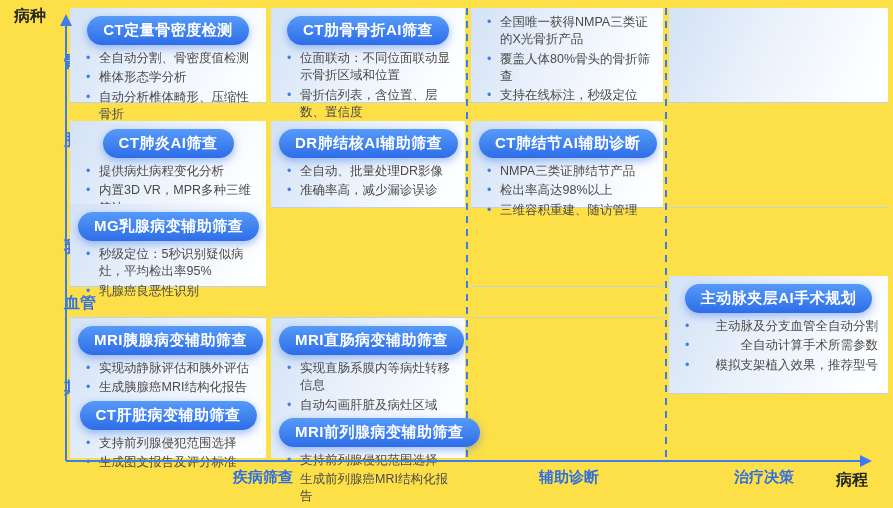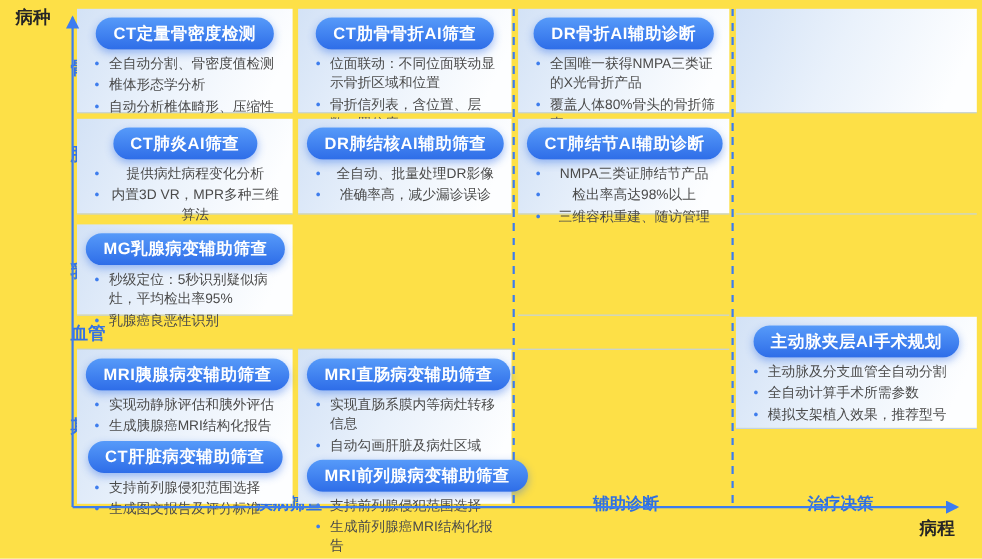--- a/index.html
+++ b/index.html
@@ -10,25 +10,25 @@
   .panel{position:absolute;box-sizing:border-box;padding:4px 8px;}
   .tint{background:linear-gradient(115deg,#d3e2f6 0%,#e9f1fb 42%,#fdfeff 88%);}
   .bb{border-bottom:1px solid #bfd2ea;}
   
   .c1{left:70px;width:196px;}
   .c2{left:271px;width:194px;}
   .c3{left:471px;width:192px;}
   .c4{left:669px;width:219px;}
   
   .r1{top:8px;height:95px;}
-  .r2{top:108px;height:87px;text-align:center;}
+  .r2{top:121px;height:87px;}
   .r3{top:204px;height:83px;}
   .r4{top:287px;height:31px;}
   .r5{top:318px;height:140px;}
-  .surgical{top:288px;height:102px;}
+  .surgical{top:276px;height:118px;text-align:right;}
   .pill{
     display:block;width:fit-content;margin:4px auto 5px;padding:5px 16px;
     border-radius:20px;font-size:15px;font-weight:700;color:#fff;letter-spacing:.5px;
     background:linear-gradient(180deg,#569af9,#2e6de8);
     box-shadow:0 3px 8px rgba(46,109,232,.45);white-space:nowrap;
   }
   ul.bullets{margin:2px 0 4px;padding:0 2px 0 8px;list-style:none;}
   ul.bullets li{
     position:relative;padding-left:13px;margin-bottom:2px;
     font-size:12.5px;line-height:1.38;color:#4a4a4a;font-weight:500;
@@ -39,21 +39,21 @@
     background:repeating-linear-gradient(180deg,#3b7cf0 0 7px,transparent 7px 13px);
   }
   .vd1{left:466px;} .vd2{left:665px;}
   .axes{position:absolute;left:0;top:0;pointer-events:none;}
   .rlabel{
     position:absolute;left:22px;width:42px;text-align:center;
     color:#3472e4;font-weight:700;font-size:16px;margin-left:37px;
   }
   .corner{position:absolute;color:#262626;font-weight:700;font-size:16px;}
   .plabel{
-    position:absolute;top:449px;width:80px;text-align:center;
+    position:absolute;top:468px;width:80px;text-align:center;
     color:#2f6fe0;font-weight:700;font-size:15px;
   }
 </style>
 </head>
 <body>
 
 <div id="stage">
 
   <div class="corner" style="left:14px;top:6px;">病种</div>
   <div class="corner" style="left:836px;top:470px;">病程</div>
@@ -80,21 +80,20 @@
       </ul>
   </div>
   <div class="panel tint bb c2 r1">
     <div class="pill">CT肋骨骨折AI筛查</div>
     <ul class="bullets">
         <li>位面联动：不同位面联动显示骨折区域和位置</li>
         <li>骨折信列表，含位置、层数、置信度</li>
       </ul>
   </div>
   <div class="panel tint bb c3 r1">
-    <div class="pill">DR骨折AI辅助诊断</div>
     <ul class="bullets">
         <li>全国唯一获得NMPA三类证的X光骨折产品</li>
         <li>覆盖人体80%骨头的骨折筛查</li>
         <li>支持在线标注，秒级定位</li>
       </ul>
   </div>
   <div class="panel tint bb c4 r1"></div>
 
   <div class="panel tint bb c1 r2">
     <div class="pill">CT肺炎AI筛查</div>

